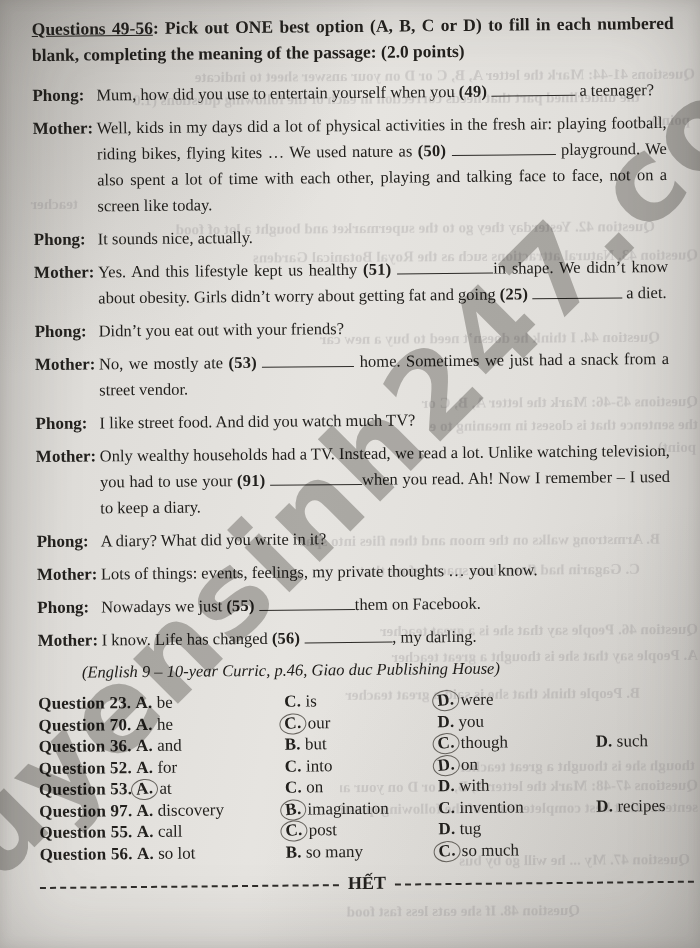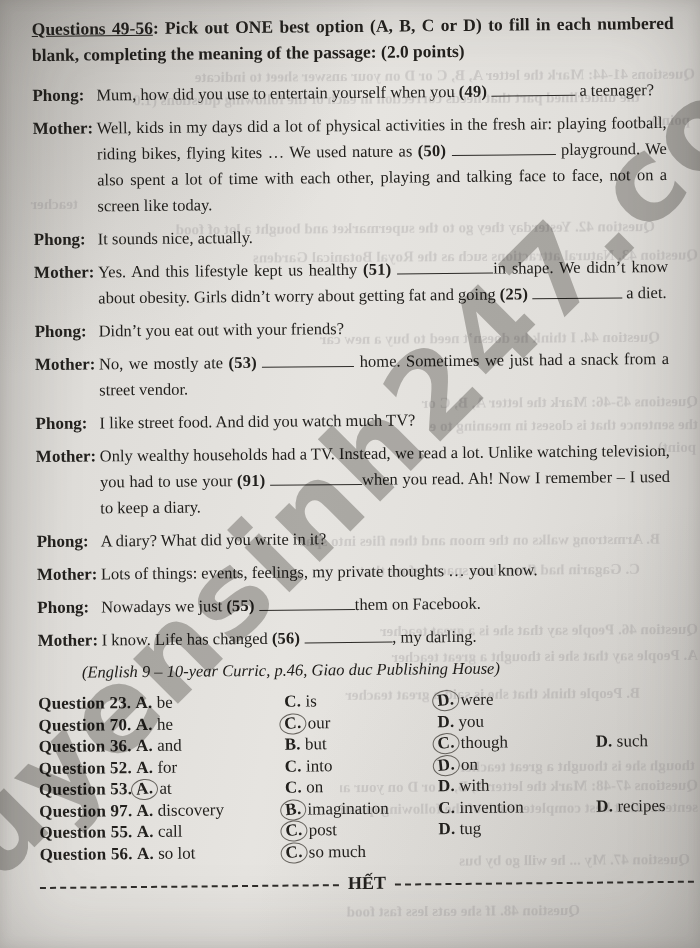--- a/index.html
+++ b/index.html
@@ -164,20 +164,21 @@
           <div class="cell cell-c"><span class="opt"><b>C.</b> invention</span></div>
           <div class="cell cell-d"><span class="opt"><b>D.</b> recipes</span></div>
         </div>
         <div class="answer-row">
           <div class="cell cell-q"><b>Question 55.</b> <span class="opt"><b>A.</b> call</span></div>
           <div class="cell cell-c"><span class="opt"><span class="circled"><b>C.</b></span> post</span></div>
           <div class="cell cell-d"><span class="opt"><b>D.</b> tug</span></div>
         </div>
         <div class="answer-row row-last">
           <div class="cell cell-q"><b>Question 56.</b> <span class="opt"><b>A.</b> so lot</span></div>
+          <div class="cell cell-b"><span class="opt"><b>B.</b> so many</span></div>
           <div class="cell cell-c"><span class="opt"><span class="circled"><b>C.</b></span> so much</span></div>
         </div>
       </div>
 
     <div class="het">
       <span class="het-line"></span>
       <span class="het-label">HẾT</span>
       <span class="het-line"></span>
     </div>
   </div>

